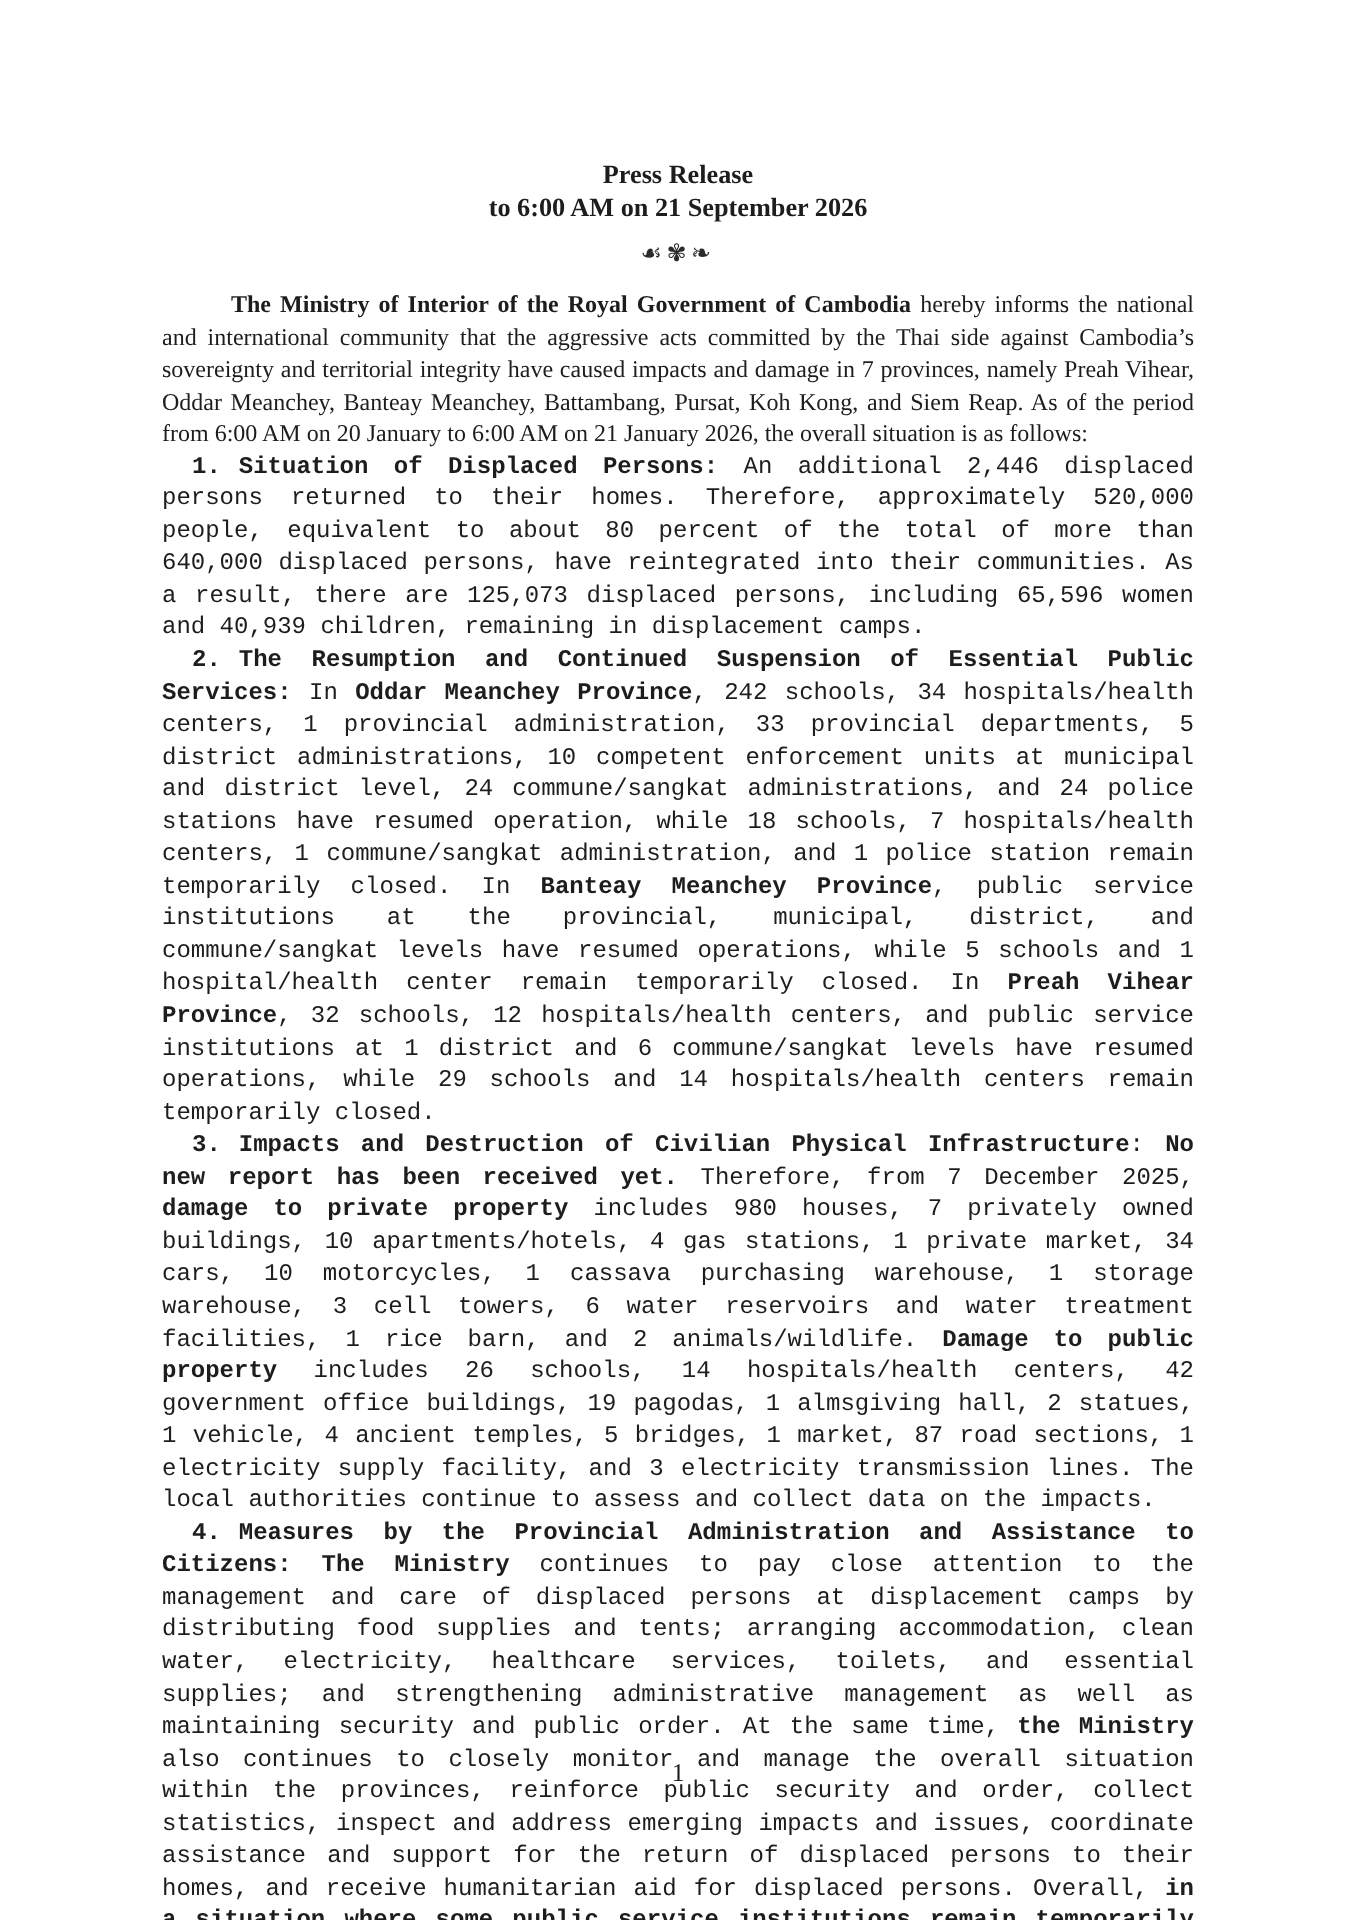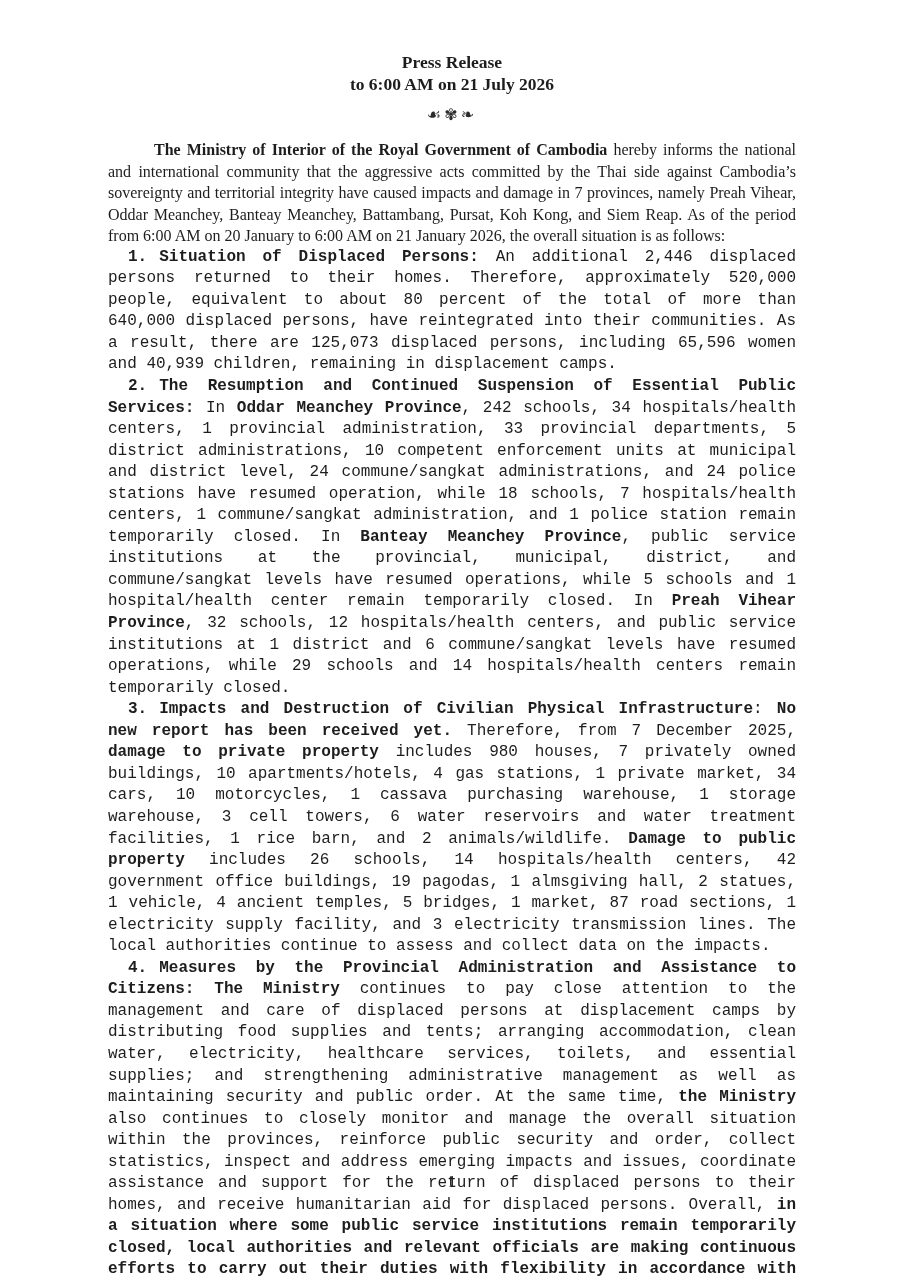--- a/index.html
+++ b/index.html
@@ -13,21 +13,21 @@
     font-family: "Liberation Serif", "DejaVu Serif", serif;
     color: #1d1d1d;
     overflow: hidden;
   }
   .page {
     position: relative;
     box-sizing: border-box;
     width: 904px;
     height: 1280px;
     background: #ffffff;
-    padding: 52px 108px 0 108px;
+    padding: 106px 108px 0 108px;
   }
   .doc-title {
     text-align: center;
     font-weight: bold;
     font-size: 17.5px;
     line-height: 21.5px;
     margin: 0;
   }
   .ornament {
     text-align: center;
@@ -65,21 +65,21 @@
     color: #1d1d1d;
   }
 </style>
 </head>
 <body>
 
 <div class="page">
 
   <div class="doc-title">
     <div>Press Release</div>
-    <div>to 6:00 AM on 21 July 2026</div>
+    <div>to 6:00 AM on 21 September 2026</div>
   </div>
 
   <div class="ornament">☙✾❧</div>
 
   <div class="doc-body">
       <p class="para"><b>The Ministry of Interior of the Royal Government of Cambodia</b><span> hereby informs the national and international community that the aggressive acts committed by the Thai side against Cambodia’s sovereignty and territorial integrity have caused impacts and damage in 7 provinces, namely Preah Vihear, Oddar Meanchey, Banteay Meanchey, Battambang, Pursat, Koh Kong, and Siem Reap. As of the period from 6:00 AM on 20 January to 6:00 AM on 21 January 2026, the overall situation is as follows:</span></p>
       <p class="para numbered"><b class="num">1.</b><b>Situation of Displaced Persons:</b><span> An additional 2,446 displaced persons returned to their homes. Therefore, approximately 520,000 people, equivalent to about 80 percent of the total of more than 640,000 displaced persons, have reintegrated into their communities. As a result, there are 125,073 displaced persons, including 65,596 women and 40,939 children, remaining in displacement camps.</span></p>
       <p class="para numbered"><b class="num">2.</b><b>The Resumption and Continued Suspension of Essential Public Services:</b><span> In </span><b>Oddar Meanchey Province</b><span>, 242 schools, 34 hospitals/health centers, 1 provincial administration, 33 provincial departments, 5 district administrations, 10 competent enforcement units at municipal and district level, 24 commune/sangkat administrations, and 24 police stations have resumed operation, while 18 schools, 7 hospitals/health centers, 1 commune/sangkat administration, and 1 police station remain temporarily closed. In </span><b>Banteay Meanchey Province</b><span>, public service institutions at the provincial, municipal, district, and commune/sangkat levels have resumed operations, while 5 schools and 1 hospital/health center remain temporarily closed. In </span><b>Preah Vihear Province</b><span>, 32 schools, 12 hospitals/health centers, and public service institutions at 1 district and 6 commune/sangkat levels have resumed operations, while 29 schools and 14 hospitals/health centers remain temporarily closed.</span></p>
       <p class="para numbered"><b class="num">3.</b><b>Impacts and Destruction of Civilian Physical Infrastructure</b><span>: </span><b>No new report has been received yet.</b><span> Therefore, from 7 December 2025, </span><b>damage to private property</b><span> includes 980 houses, 7 privately owned buildings, 10 apartments/hotels, 4 gas stations, 1 private market, 34 cars, 10 motorcycles, 1 cassava purchasing warehouse, 1 storage warehouse, 3 cell towers, 6 water reservoirs and water treatment facilities, 1 rice barn, and 2 animals/wildlife. </span><b>Damage to public property</b><span> includes 26 schools, 14 hospitals/health centers, 42 government office buildings, 19 pagodas, 1 almsgiving hall, 2 statues, 1 vehicle, 4 ancient temples, 5 bridges, 1 market, 87 road sections, 1 electricity supply facility, and 3 electricity transmission lines. The local authorities continue to assess and collect data on the impacts.</span></p>
       <p class="para numbered"><b class="num">4.</b><b>Measures by the Provincial Administration and Assistance to Citizens: The Ministry</b><span> continues to pay close attention to the management and care of displaced persons at displacement camps by distributing food supplies and tents; arranging accommodation, clean water, electricity, healthcare services, toilets, and essential supplies; and strengthening administrative management as well as maintaining security and public order. At the same time, </span><b>the Ministry</b><span> also continues to closely monitor and manage the overall situation within the provinces, reinforce public security and order, collect statistics, inspect and address emerging impacts and issues, coordinate assistance and support for the return of displaced persons to their homes, and receive humanitarian aid for displaced persons. Overall, </span><b>in a situation where some public service institutions remain temporarily closed, local authorities and relevant officials are making continuous efforts to carry out their duties with flexibility in accordance with the circumstances, in order to provide basic services to the public, including services at the commune/sangkat administrations and police stations.</b></p>

